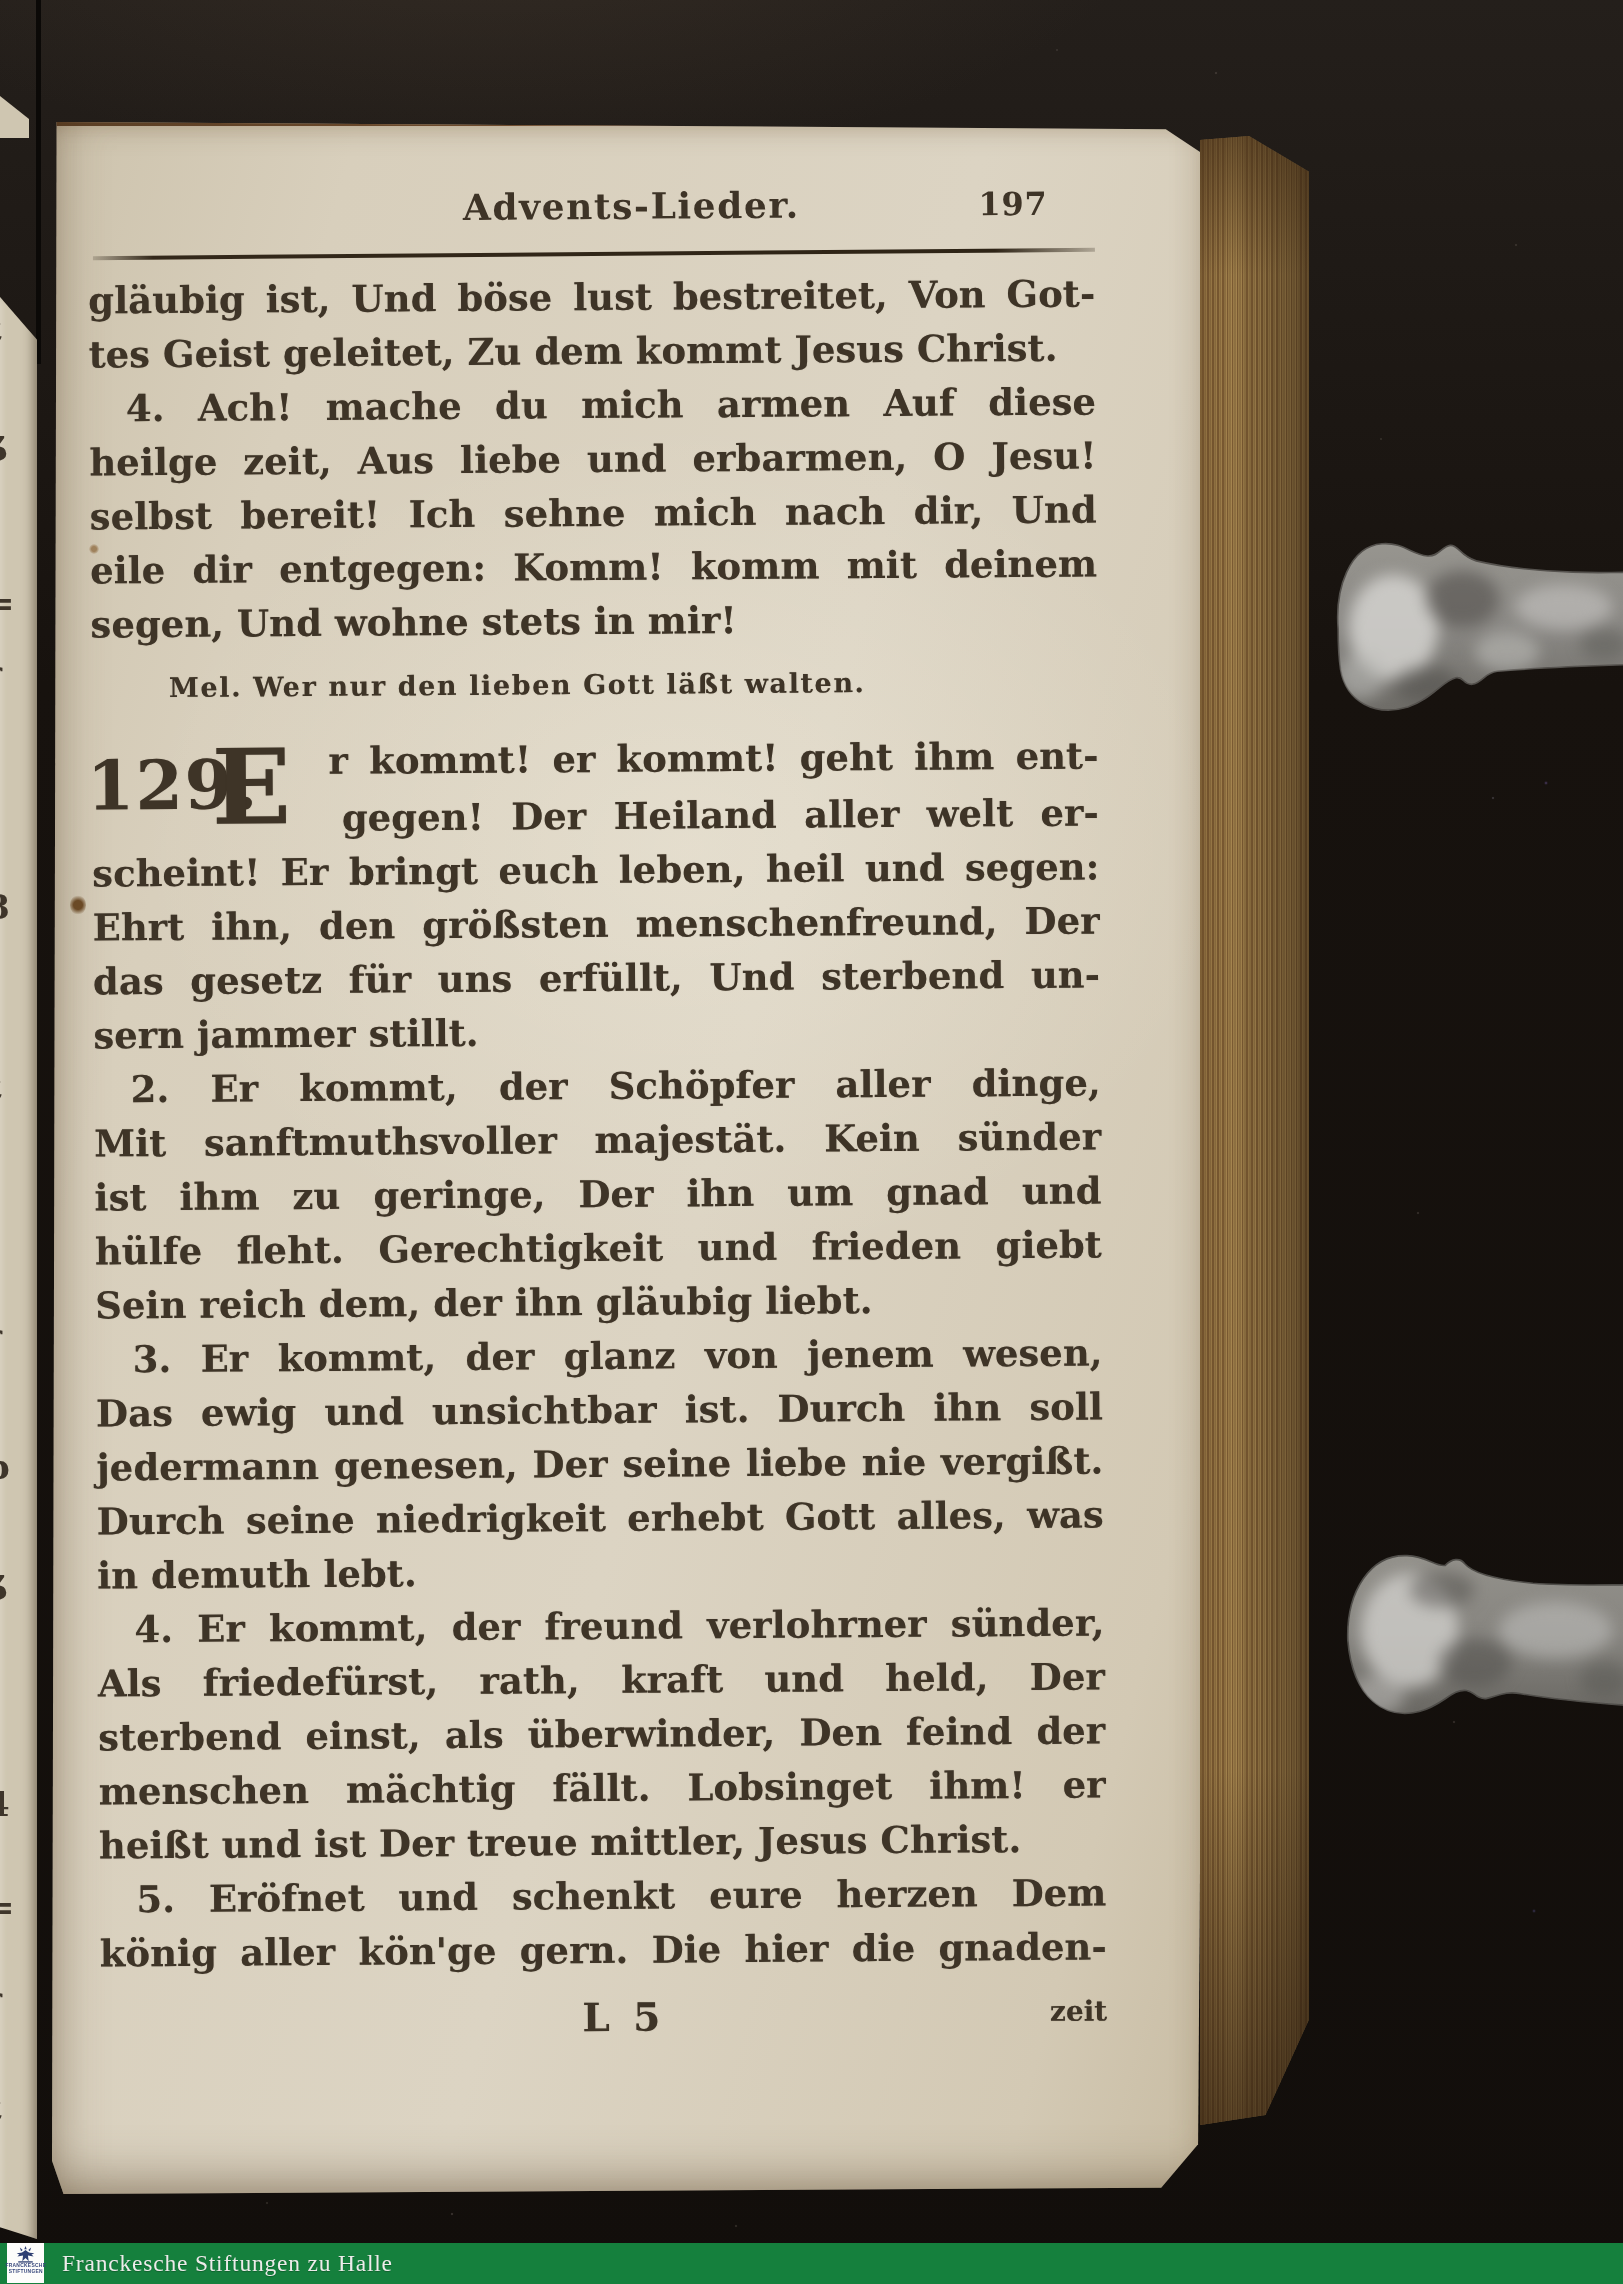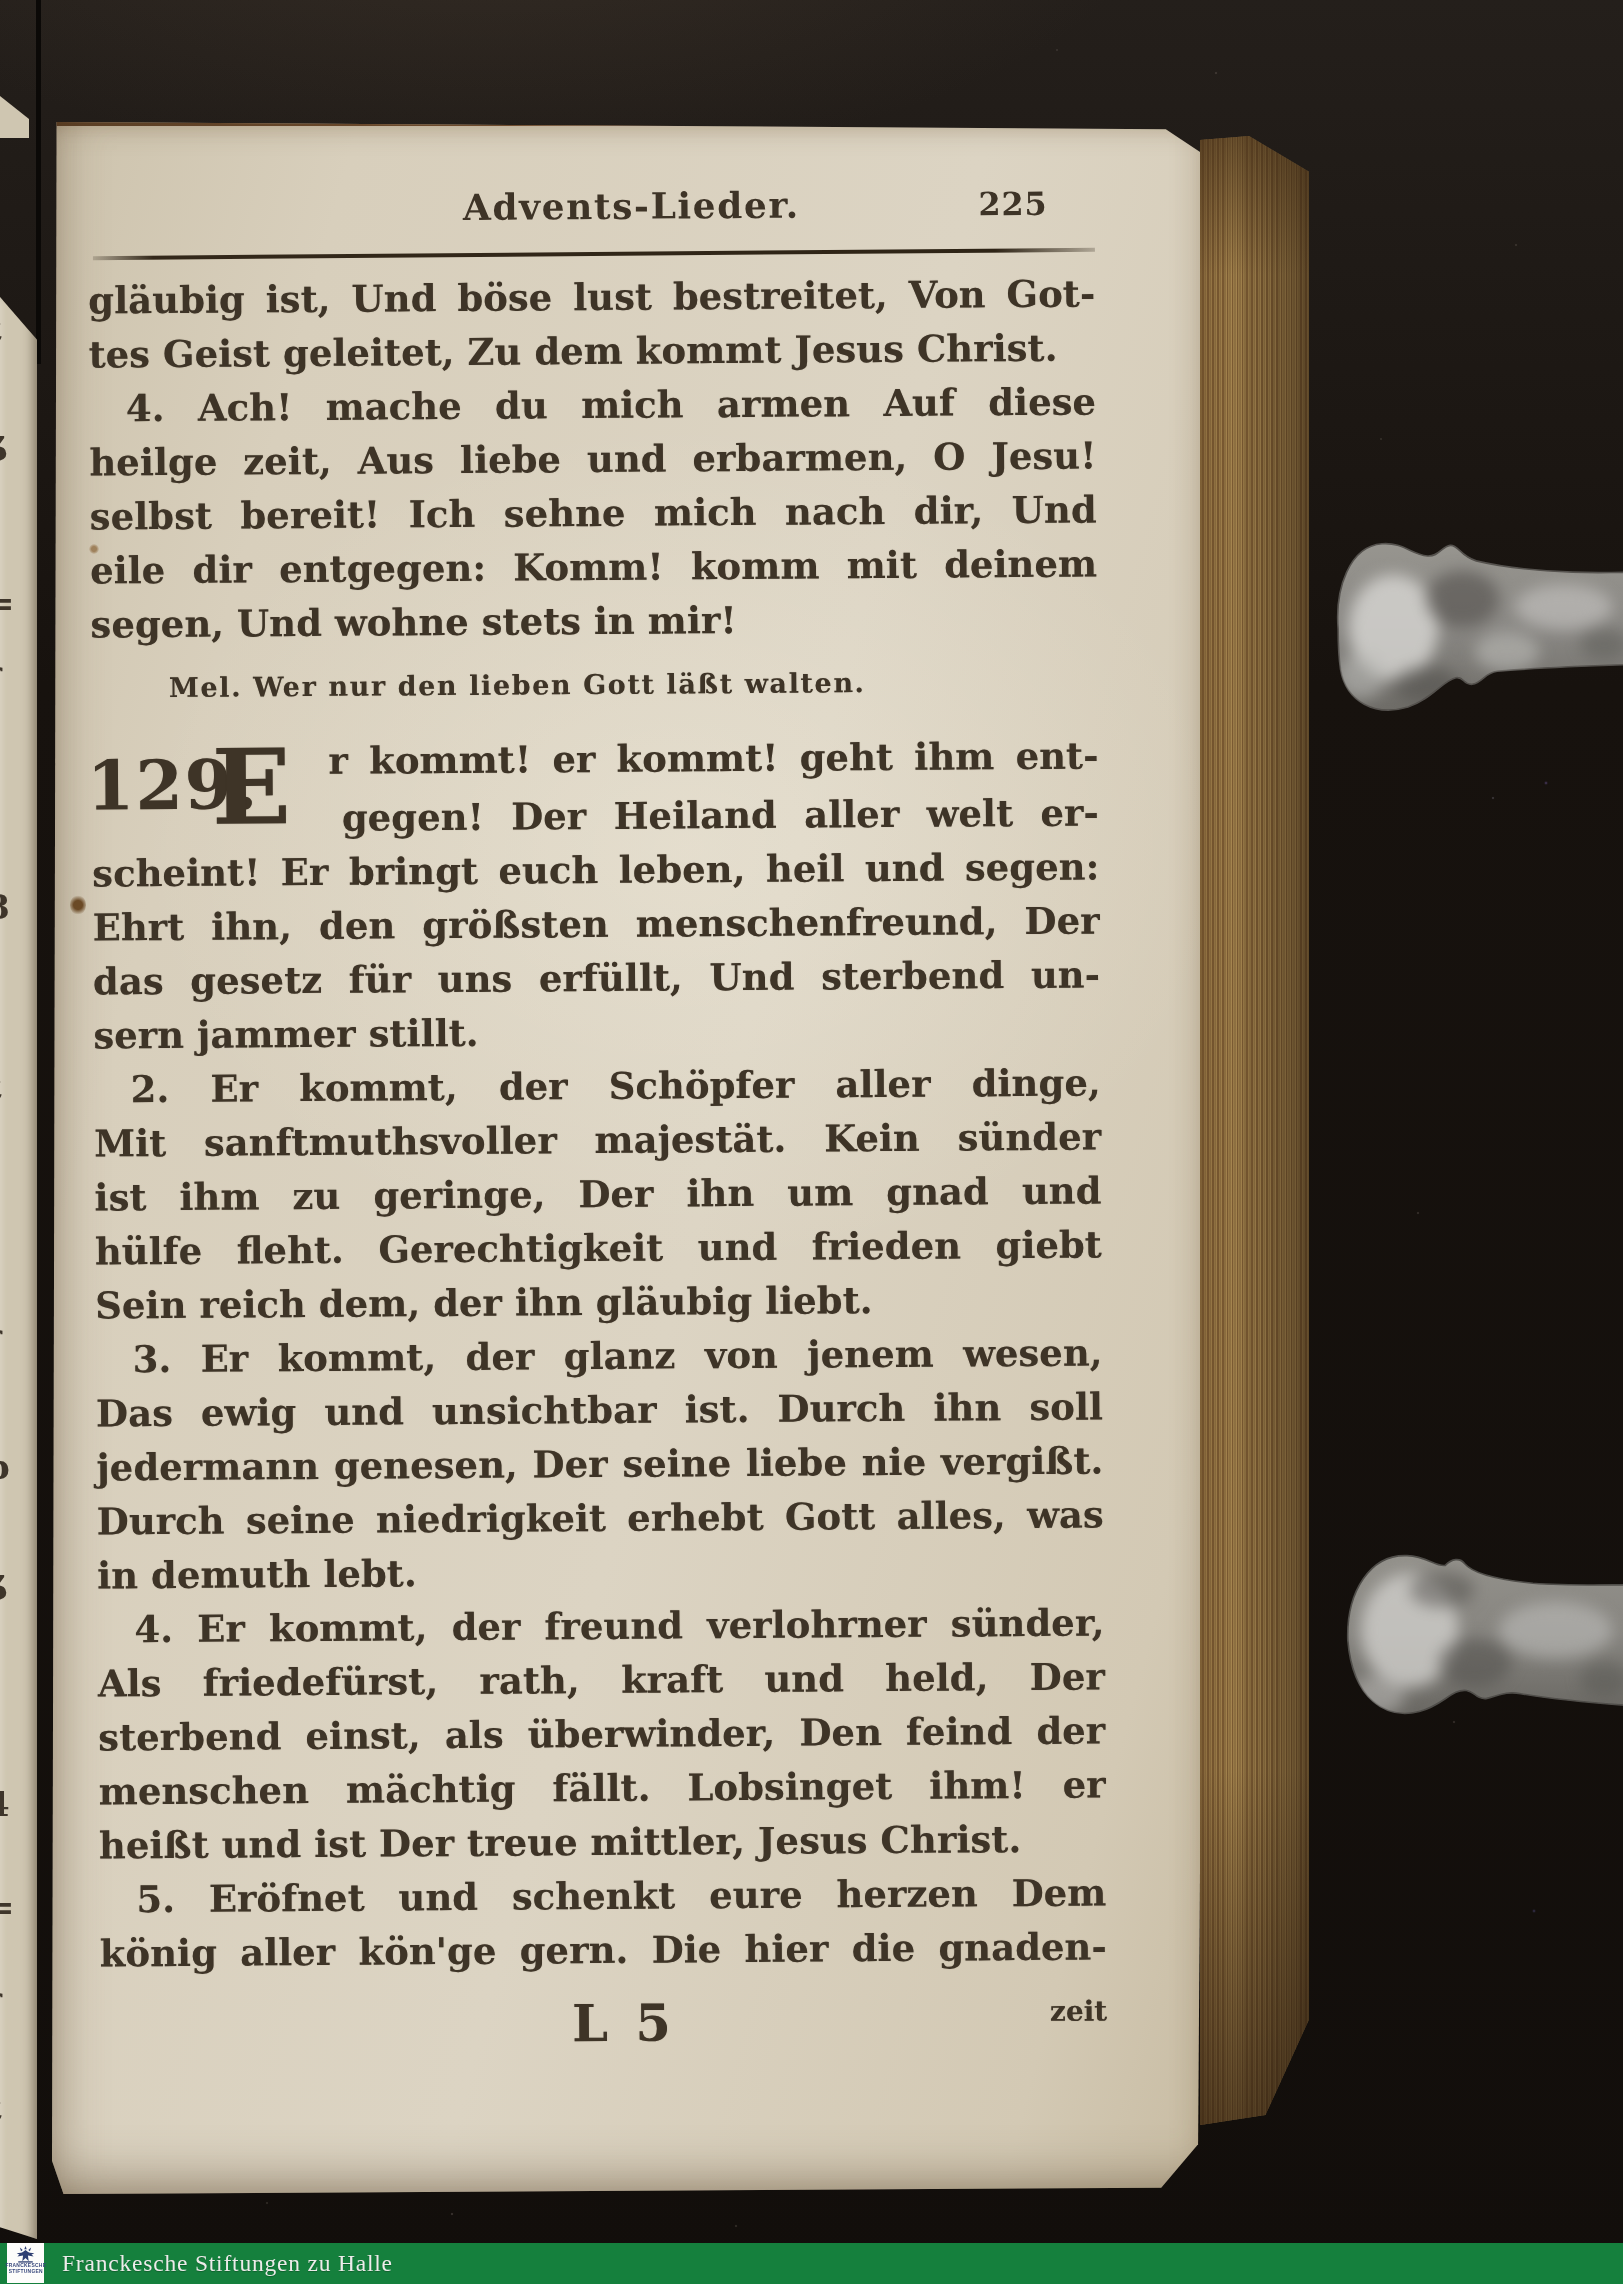--- a/index.html
+++ b/index.html
@@ -60,21 +60,21 @@
   .line{position:relative;height:54px;text-align:justify;white-space:normal;
     text-shadow:0 0 0.8px rgba(62,50,38,.45);}
   .line.fill{text-align-last:justify;}
   .line.indent{padding-left:37px;}
   .line.mel{font-size:27px;height:70px;padding:14.6px 0 0 78px;letter-spacing:1.6px;text-align:left;}
   .line.hymn-first{padding-left:237px;height:57px;}
   .line.hymn-second{padding-left:250px;}
   .hymn-number{position:absolute;left:-4.9px;top:6.5px;font-size:68px;letter-spacing:1.6px;}
   .dropcap{position:absolute;left:120px;top:-8px;font-size:104px;line-height:1;}
   .line.sig{height:75px;text-align:left;}
-  .sig-label{position:absolute;left:52%;transform:translateX(-50%);top:11.4px;font-size:51px;letter-spacing:4.9px;}
+  .sig-label{position:absolute;left:52%;transform:translateX(-50%);top:11.4px;font-size:39px;letter-spacing:4.9px;}
   .catchword{position:absolute;right:0;top:14.6px;font-size:28px;}
   
   .fore-edge{position:absolute;left:1200px;top:136px;width:109px;height:1993px;
     background:
       linear-gradient(180deg, rgba(60,40,20,.55), rgba(0,0,0,0) 7%, rgba(0,0,0,0) 82%, rgba(40,25,12,.6)),
       linear-gradient(90deg, rgba(96,66,34,.38), rgba(0,0,0,0) 30%, rgba(28,17,8,.42) 96%),
       repeating-linear-gradient(90deg,#8f7141 0 1.6px,#a5854f 1.6px 2.4px,#7a5a32 2.4px 4px,#9a7b48 4px 4.9px);
     clip-path:polygon(0 0.2%,45% 0,100% 1.8%,100% 94.5%,60% 99.3%,0 99.8%);
   }
   .clasp{position:absolute;}
@@ -118,21 +118,21 @@
     <span class="frag" style="top: 1794px;">t</span>
     <span class="frag" style="top: 1884px;">!</span>
   </div>
 
 <div class="page">
   <div class="fox-spot fox-a"></div>
   <div class="fox-spot fox-b"></div>
   <div class="content">
     <div class="header">
       <span class="title">Advents-Lieder.</span>
-      <span class="page-num">225</span>
+      <span class="page-num">197</span>
     </div>
     <div class="rule"></div>
     <div class="text-lines">
         <div class="line body fill">gläubig ist, Und böse lust bestreitet, Von Got-</div>
         <div class="line body">tes Geist geleitet, Zu dem kommt Jesus Christ.</div>
         <div class="line body fill indent">4. Ach! mache du mich armen Auf diese</div>
         <div class="line body fill">heilge zeit, Aus liebe und erbarmen, O Jesu!</div>
         <div class="line body fill">selbst bereit! Ich sehne mich nach dir, Und</div>
         <div class="line body fill">eile dir entgegen: Komm! komm mit deinem</div>
         <div class="line body">segen, Und wohne stets in mir!</div>

